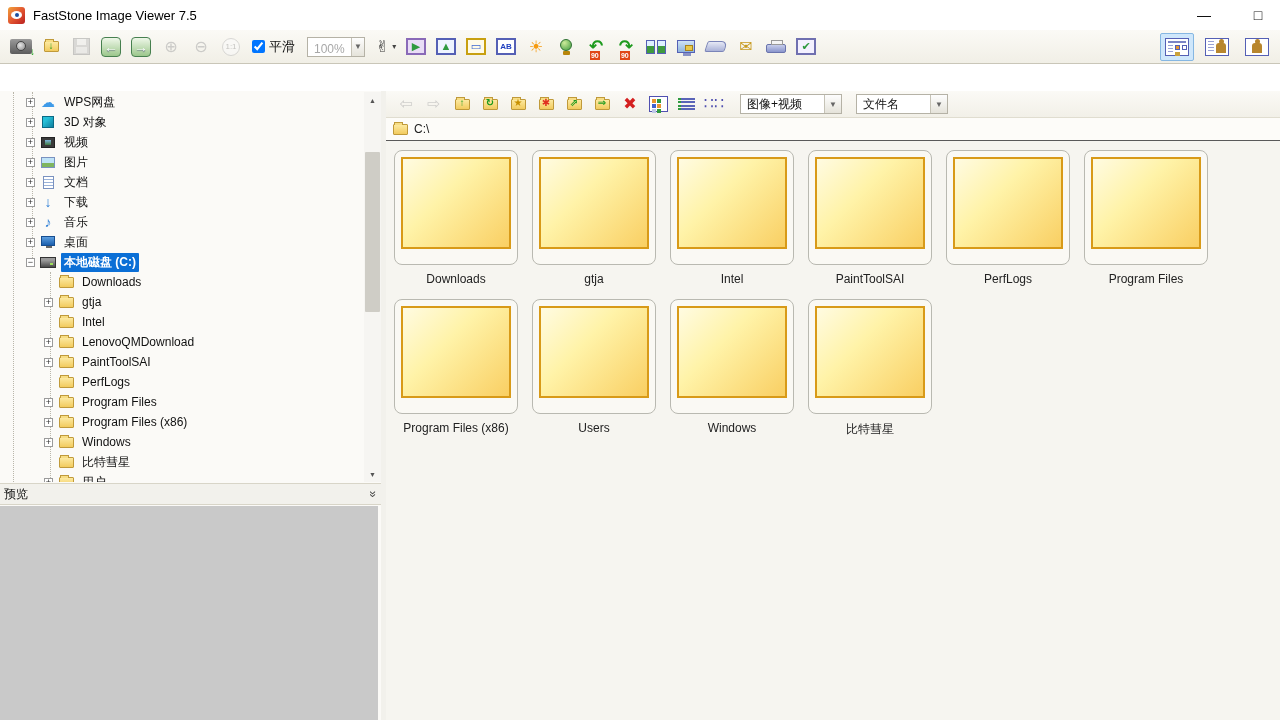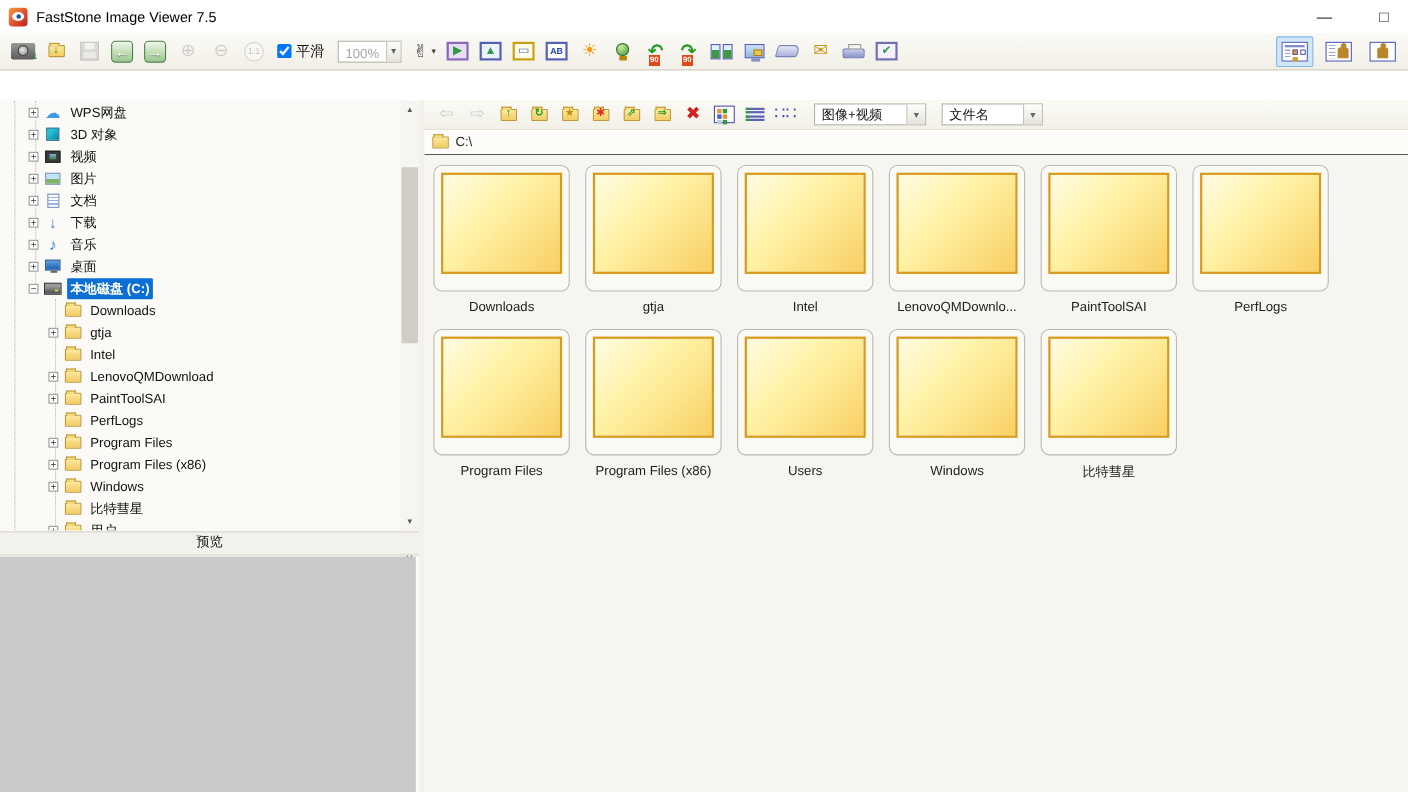--- a/index.html
+++ b/index.html
@@ -108,21 +108,21 @@
   .ti-desk::after { content:""; position:absolute; left:4px; bottom:-3px; width:6px; height:2px; background:#666; }
   .ti-drive { width:16px; height:11px; background:linear-gradient(#9a9a9a 25%,#4a4a4a); border:1px solid #333; position:relative; }
   .ti-drive::after { content:""; position:absolute; right:2px; bottom:2px; width:3px; height:2px; background:#9fe05a; }
 
   
   .tscroll { position:absolute; left:364px; top:1px; width:17px; height:390px; background:#f6f5f2; }
   .sarrow { position:absolute; left:0; width:17px; height:16px; display:flex; align-items:center; justify-content:center; font-size:7px; color:#555; background:#f6f5f2; }
   .sthumb { position:absolute; left:1px; width:15px; background:#cfcdc6; border-radius:1px; }
 
   
-  .pvheader { position:absolute; left:0; top:392px; width:381px; height:22px; background:#f2f1ec; border-top:1px solid #d8d5c8; border-bottom:1px solid #d8d5c8; display:flex; align-items:center; padding:0 4px; font-size:12px;flex-direction:column; }
+  .pvheader { position:absolute; left:0; top:392px; width:381px; height:22px; background:#f2f1ec; border-top:1px solid #d8d5c8; border-bottom:1px solid #d8d5c8; display:flex; align-items:center; padding:0 4px; font-size:12px; }
   .pvcollapse { margin-left:auto; transform:rotate(90deg); font-size:12px; color:#444; }
   .pvbody { position:absolute; left:0; top:415px; width:378px; bottom:0; background:#c9c9c9; }
 
   
   .toolbar2 { height:26px; background:linear-gradient(#fbfaf6,#f2f0e8); display:flex; align-items:center; padding:0 6px; flex:none; }
   .nbtn { display:inline-flex; align-items:center; justify-content:center; min-width:22px; height:22px; margin:0 3px; }
   .addressbar { height:24px; background:#fdfcf9; border-top:1px solid #e0ddd0; border-bottom:1px solid #5a5a5a; display:flex; align-items:center; padding:0 7px; gap:6px; flex:none; }
   .addresstext { font-size:12px; color:#222; }
   .content { flex:1; background:#f6f5f0; padding:9px 0 0 8px; overflow:hidden; }
   .tiles { display:flex; flex-wrap:wrap; }
@@ -557,26 +557,20 @@
             <div class="tile">
               <div class="tframe">
                 <div class="timg"></div>
               </div>
               <div class="tlabel">Intel</div>
             </div>
             <div class="tile">
               <div class="tframe">
                 <div class="timg"></div>
               </div>
-              <div class="tlabel">LenovoQMDownlo...</div>
-            </div>
-            <div class="tile">
-              <div class="tframe">
-                <div class="timg"></div>
-              </div>
               <div class="tlabel">PaintToolSAI</div>
             </div>
             <div class="tile">
               <div class="tframe">
                 <div class="timg"></div>
               </div>
               <div class="tlabel">PerfLogs</div>
             </div>
             <div class="tile">
               <div class="tframe">

